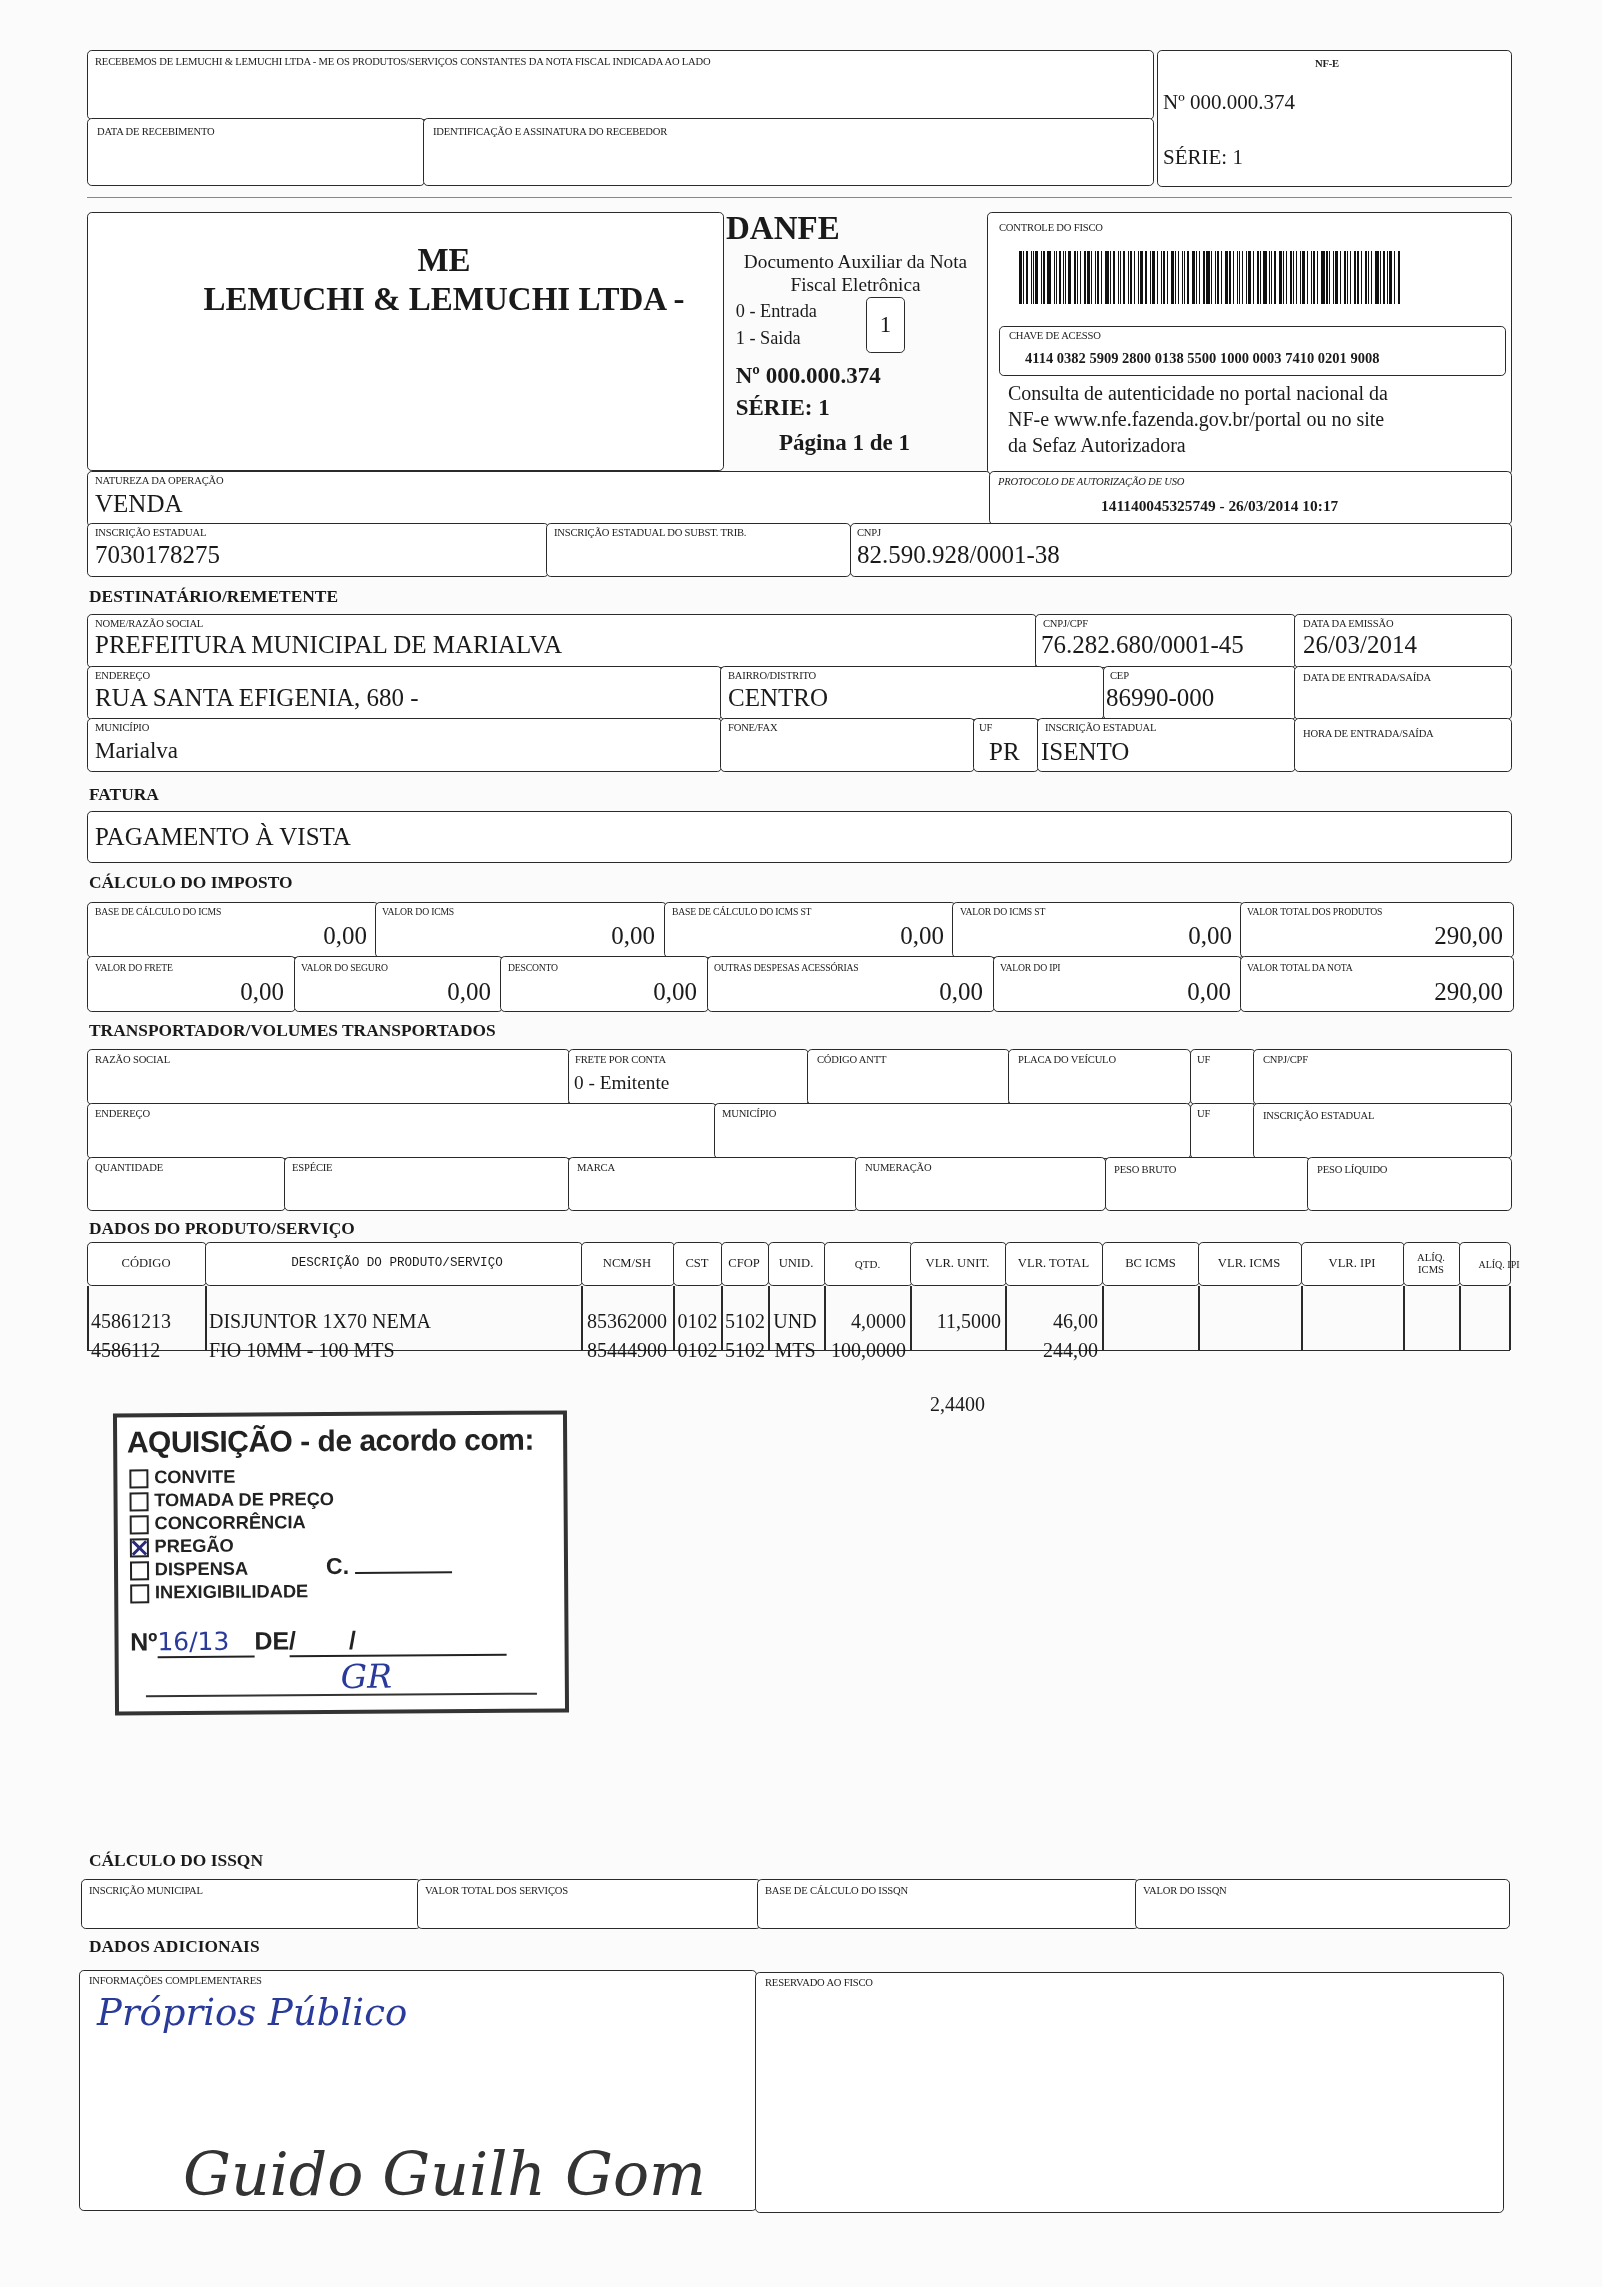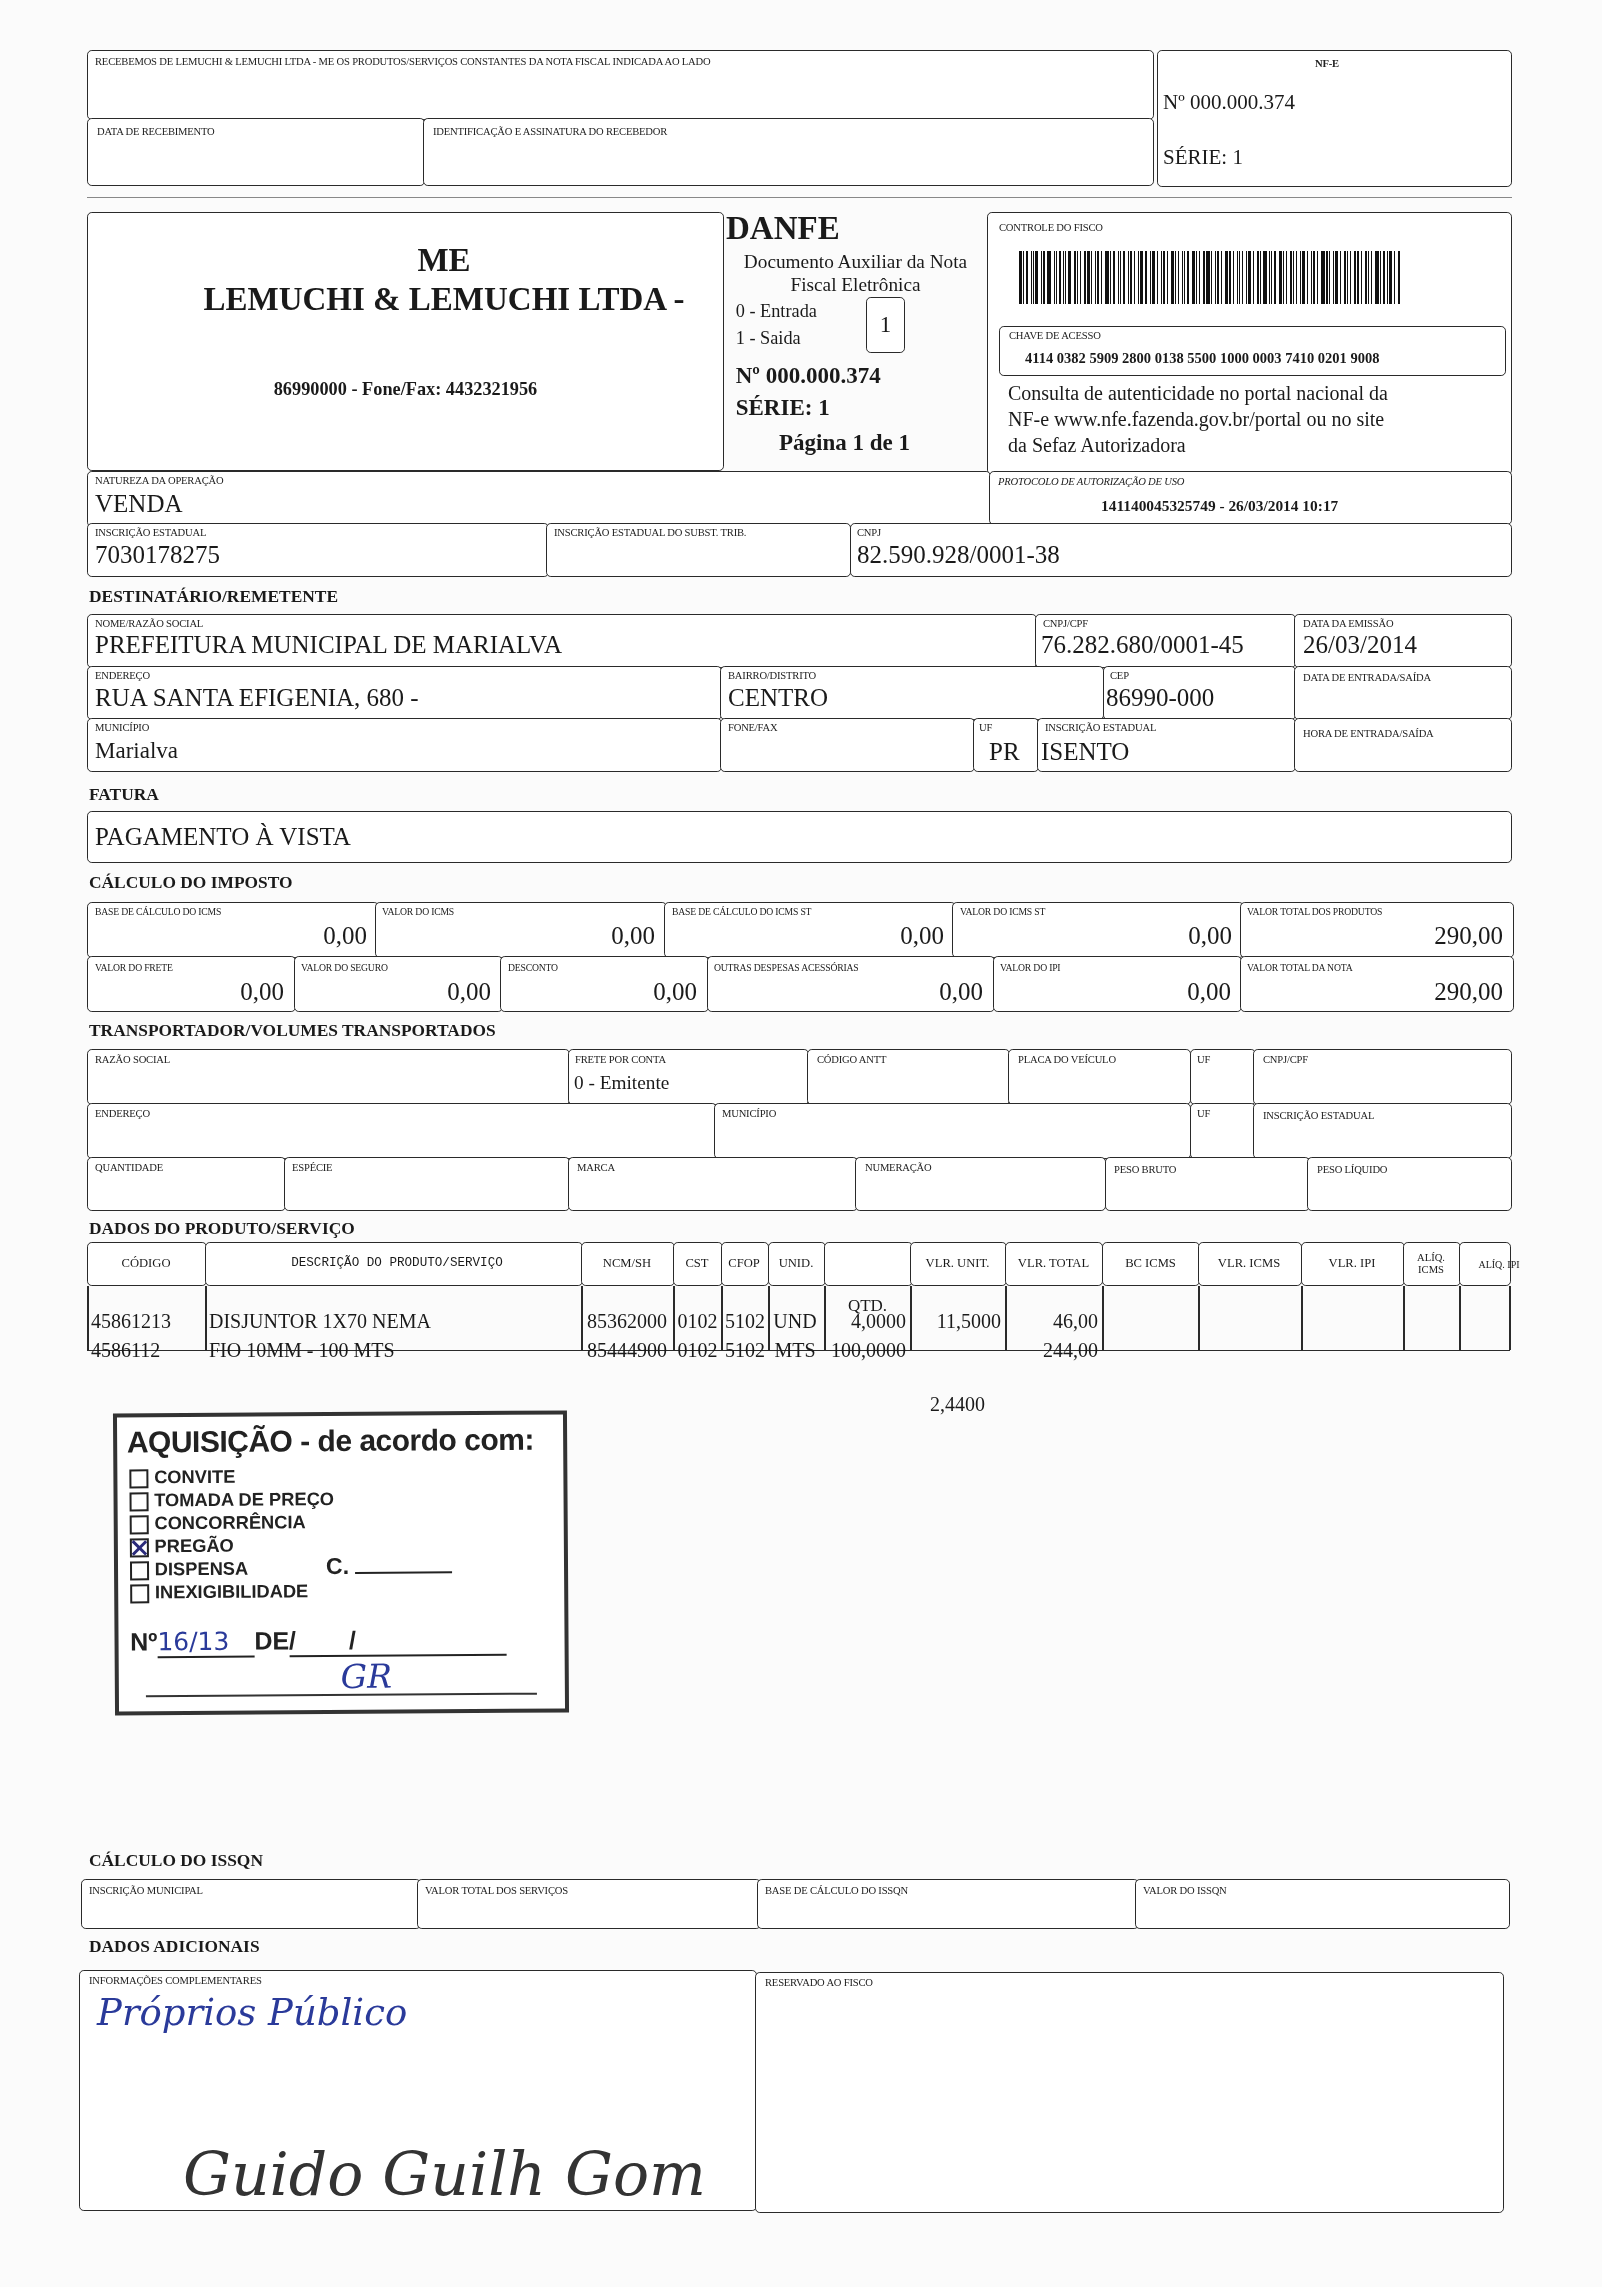--- a/index.html
+++ b/index.html
@@ -35,21 +35,20 @@
 <div class="val" style="left:1163px;top:90px;font-size:21px;">Nº 000.000.374</div>
 <div class="val" style="left:1163px;top:145px;font-size:21px;">SÉRIE: 1</div>
 <div style="position:absolute;left:87px;top:197px;width:1425px;border-top:1px solid #888;"></div>
 
 <div class="box" style="left:87px;top:212px;width:637px;height:259px;"></div>
 <div style="position:absolute;left:87px;top:241px;width:637px;text-align:center;font-size:33px;font-weight:bold;line-height:39px;">
   <div style="padding-left:77px;">ME</div>
   <div style="padding-left:77px;">LEMUCHI &amp; LEMUCHI LTDA -</div>
 </div>
 <div style="position:absolute;left:87px;top:377px;width:637px;text-align:center;font-size:18.3px;font-weight:bold;line-height:25px;">
-  <div>86990000 - Fone/Fax: 4432321956</div>
 </div>
 
 <div style="position:absolute;left:726px;top:210px;width:259px;height:261px;">
   <div style="position:absolute;left:0;top:0;width:259px;text-align:left;font-size:33px;font-weight:bold;">DANFE</div>
   <div style="position:absolute;left:0;top:41px;width:259px;text-align:center;font-size:19.3px;">Documento Auxiliar da Nota</div>
   <div style="position:absolute;left:0;top:64px;width:259px;text-align:center;font-size:19.3px;">Fiscal Eletrônica</div>
   <div style="position:absolute;left:9.7px;top:91px;font-size:18.3px;">0 - Entrada</div>
   <div style="position:absolute;left:9.7px;top:118px;font-size:18.3px;">1 - Saida</div>
   <div class="box" style="left:140px;top:87px;width:39px;height:56px;font-size:23px;display:flex;align-items:center;justify-content:center;">1</div>
   <div style="position:absolute;left:9.7px;top:153px;font-size:23px;font-weight:bold;">Nº 000.000.374</div>
@@ -317,21 +316,21 @@
     <div class="cell-h" style="left:205px;top:1242px;width:384px;height:44px;font-size:12.6px;font-family:Liberation Mono, monospace;">DESCRIÇÃO DO PRODUTO/SERVIÇO</div>
     <div class="box" style="left:581px;top:1242px;width:94px;height:44px;"></div>
     <div class="cell-h" style="left:581px;top:1242px;width:92px;height:44px;font-size:12.6px;">NCM/SH</div>
     <div class="box" style="left:673px;top:1242px;width:50px;height:44px;"></div>
     <div class="cell-h" style="left:673px;top:1242px;width:48px;height:44px;font-size:12.6px;">CST</div>
     <div class="box" style="left:721px;top:1242px;width:48px;height:44px;"></div>
     <div class="cell-h" style="left:721px;top:1242px;width:46px;height:44px;font-size:12.6px;">CFOP</div>
     <div class="box" style="left:768px;top:1242px;width:58px;height:44px;"></div>
     <div class="cell-h" style="left:768px;top:1242px;width:56px;height:44px;font-size:12.6px;">UNID.</div>
     <div class="box" style="left:824px;top:1242px;width:89px;height:44px;"></div>
-    <div class="cell-h" style="left:824px;top:1242px;width:87px;height:44px;font-size:17px;margin-top:42px;">QTD.</div>
+    <div class="cell-h" style="left:824px;top:1242px;width:87px;height:44px;font-size:11px;">QTD.</div>
     <div class="box" style="left:910px;top:1242px;width:97px;height:44px;"></div>
     <div class="cell-h" style="left:910px;top:1242px;width:95px;height:44px;font-size:12.6px;">VLR. UNIT.</div>
     <div class="box" style="left:1005px;top:1242px;width:98px;height:44px;"></div>
     <div class="cell-h" style="left:1005px;top:1242px;width:97px;height:44px;font-size:12.6px;">VLR. TOTAL</div>
     <div class="box" style="left:1102px;top:1242px;width:98px;height:44px;"></div>
     <div class="cell-h" style="left:1102px;top:1242px;width:97px;height:44px;font-size:12.6px;">BC ICMS</div>
     <div class="box" style="left:1198px;top:1242px;width:104px;height:44px;"></div>
     <div class="cell-h" style="left:1198px;top:1242px;width:102px;height:44px;font-size:12.6px;">VLR. ICMS</div>
     <div class="box" style="left:1301px;top:1242px;width:104px;height:44px;"></div>
     <div class="cell-h" style="left:1301px;top:1242px;width:102px;height:44px;font-size:12.6px;">VLR. IPI</div>

